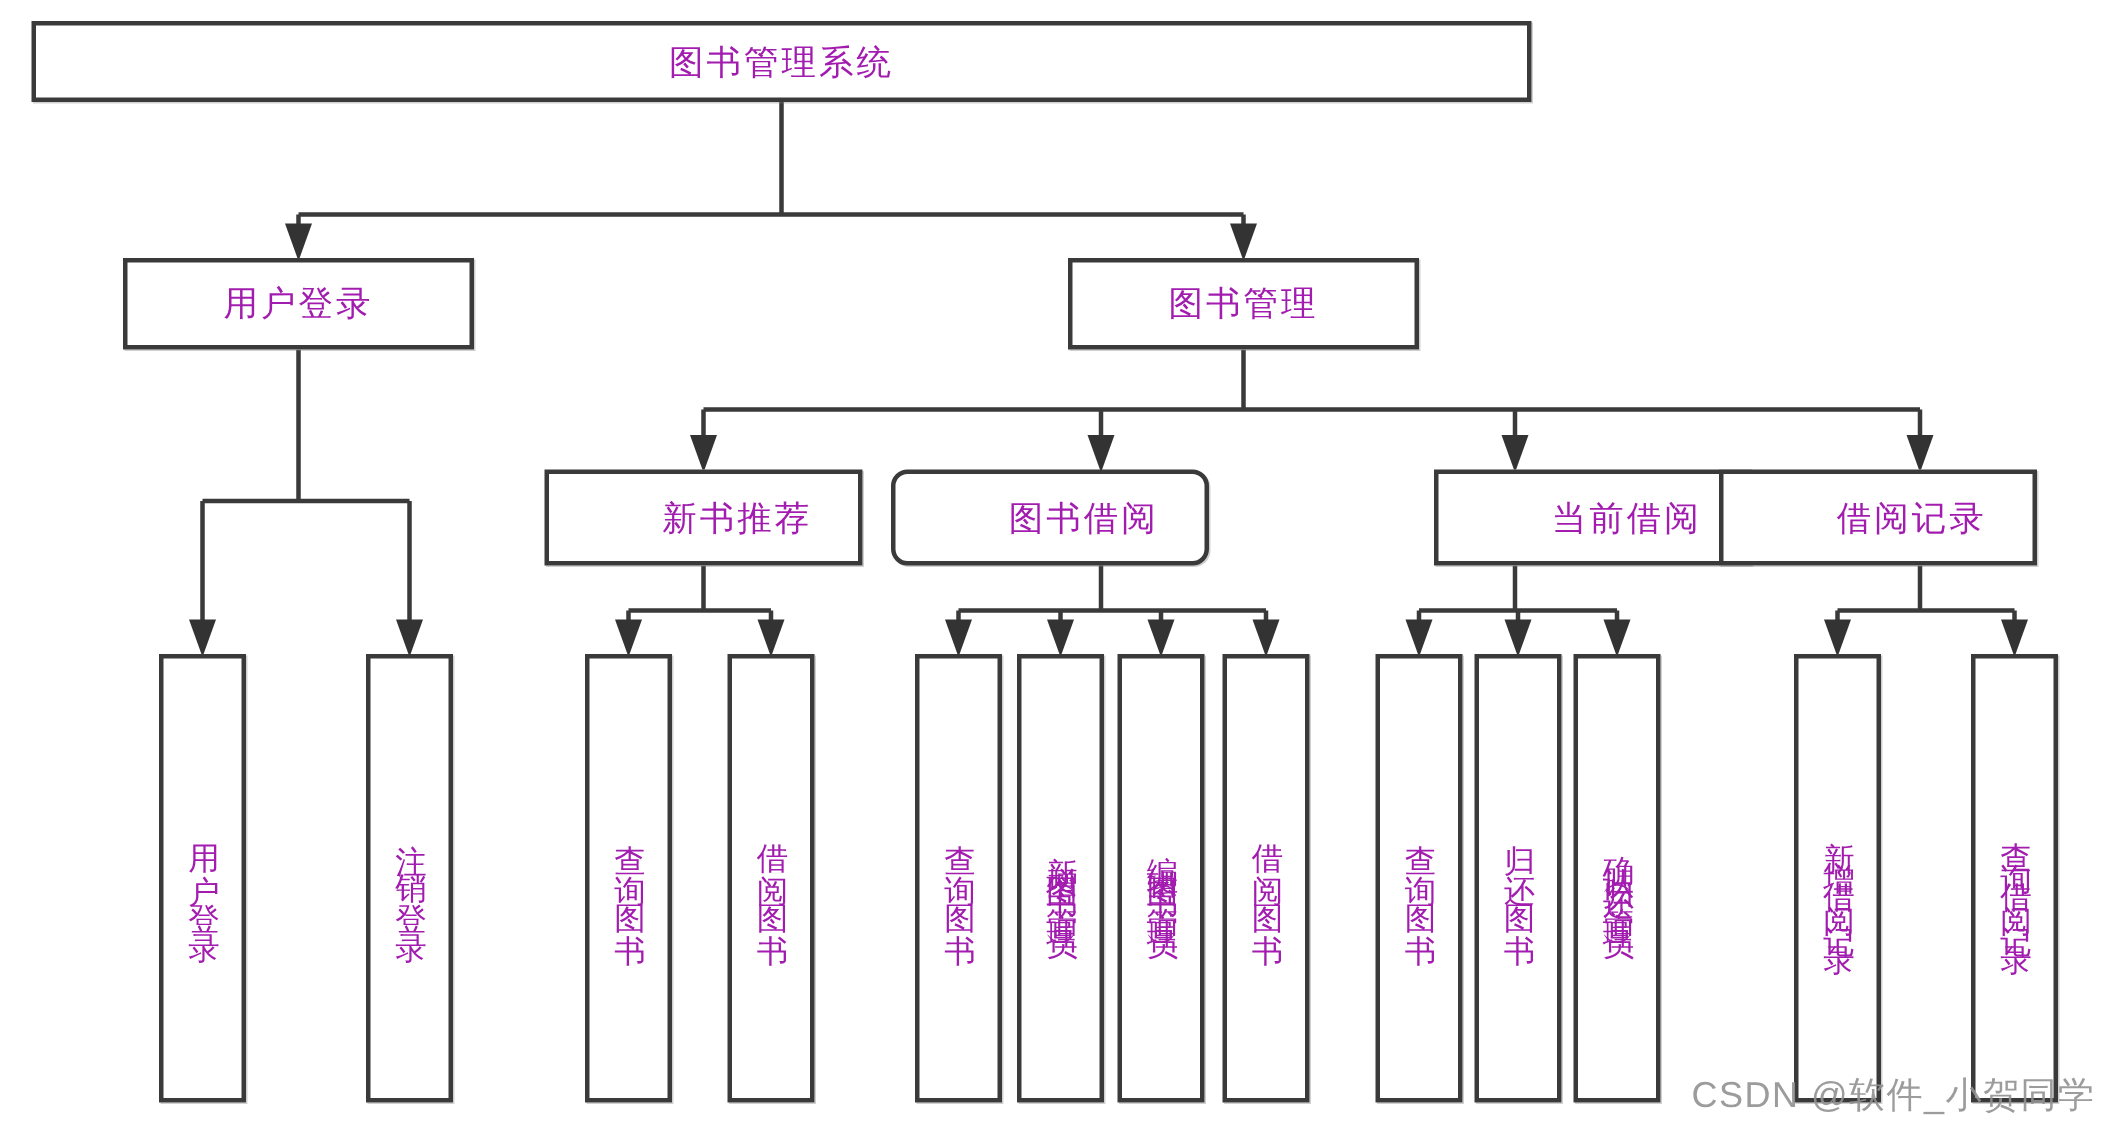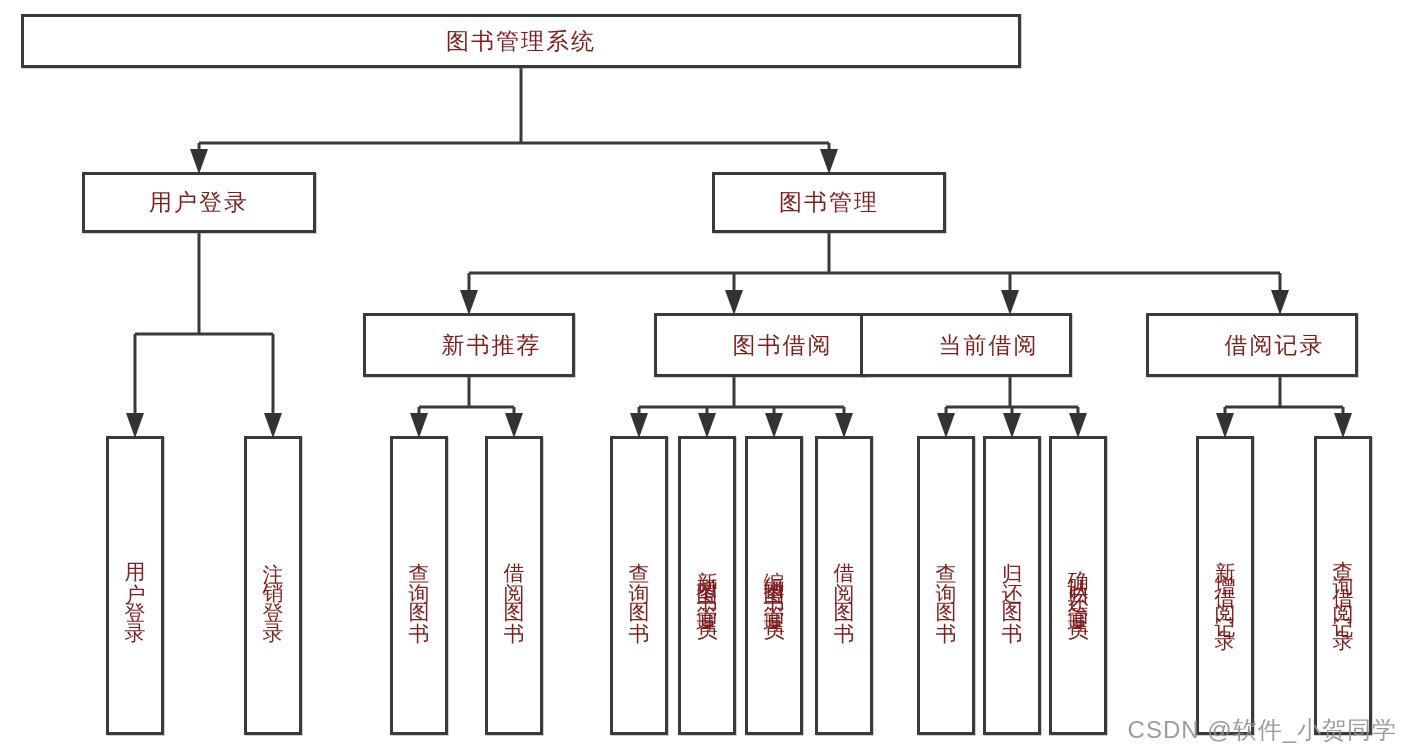--- a/index.html
+++ b/index.html
@@ -24,34 +24,34 @@
   }
   .box {
     position: absolute;
     box-sizing: border-box;
     background: #ffffff;
     border: 3px solid #3a3a3a;
     box-shadow: 1px 1px 0 rgba(120,120,120,0.35);
     display: flex;
     align-items: center;
     justify-content: center;
-    color: #7f1d1d;
+    color: #a21caf;
     font-size: 23px;
     letter-spacing: 2px;
     white-space: nowrap;
   }
   .box.root   { left: 21px;  top: 14px;  width: 1000px; height: 54px; }
 
   .box.lvl1-a { left: 82px;  top: 172px; width: 234px; height: 61px; }
   .box.lvl1-b { left: 712px; top: 172px; width: 234px; height: 61px; }
 
   .box.lvl2   { top: 313px; height: 64px; width: 212px; padding-left: 45px; }
   .box.lvl2-a { left: 363px; }
-  .box.lvl2-b { left: 654px; }
-  .box.lvl2-c { left: 860px; }
+  .box.lvl2-b { left: 594px; border-radius: 11px; }
+  .box.lvl2-c { left: 956px; }
   .box.lvl2-d { left: 1146px; }
 
   .box.leaf {
     top: 436px;
     height: 299px;
     width: 58px;
     writing-mode: vertical-rl;
     text-orientation: mixed;
     font-size: 21px;
     letter-spacing: 20px;

